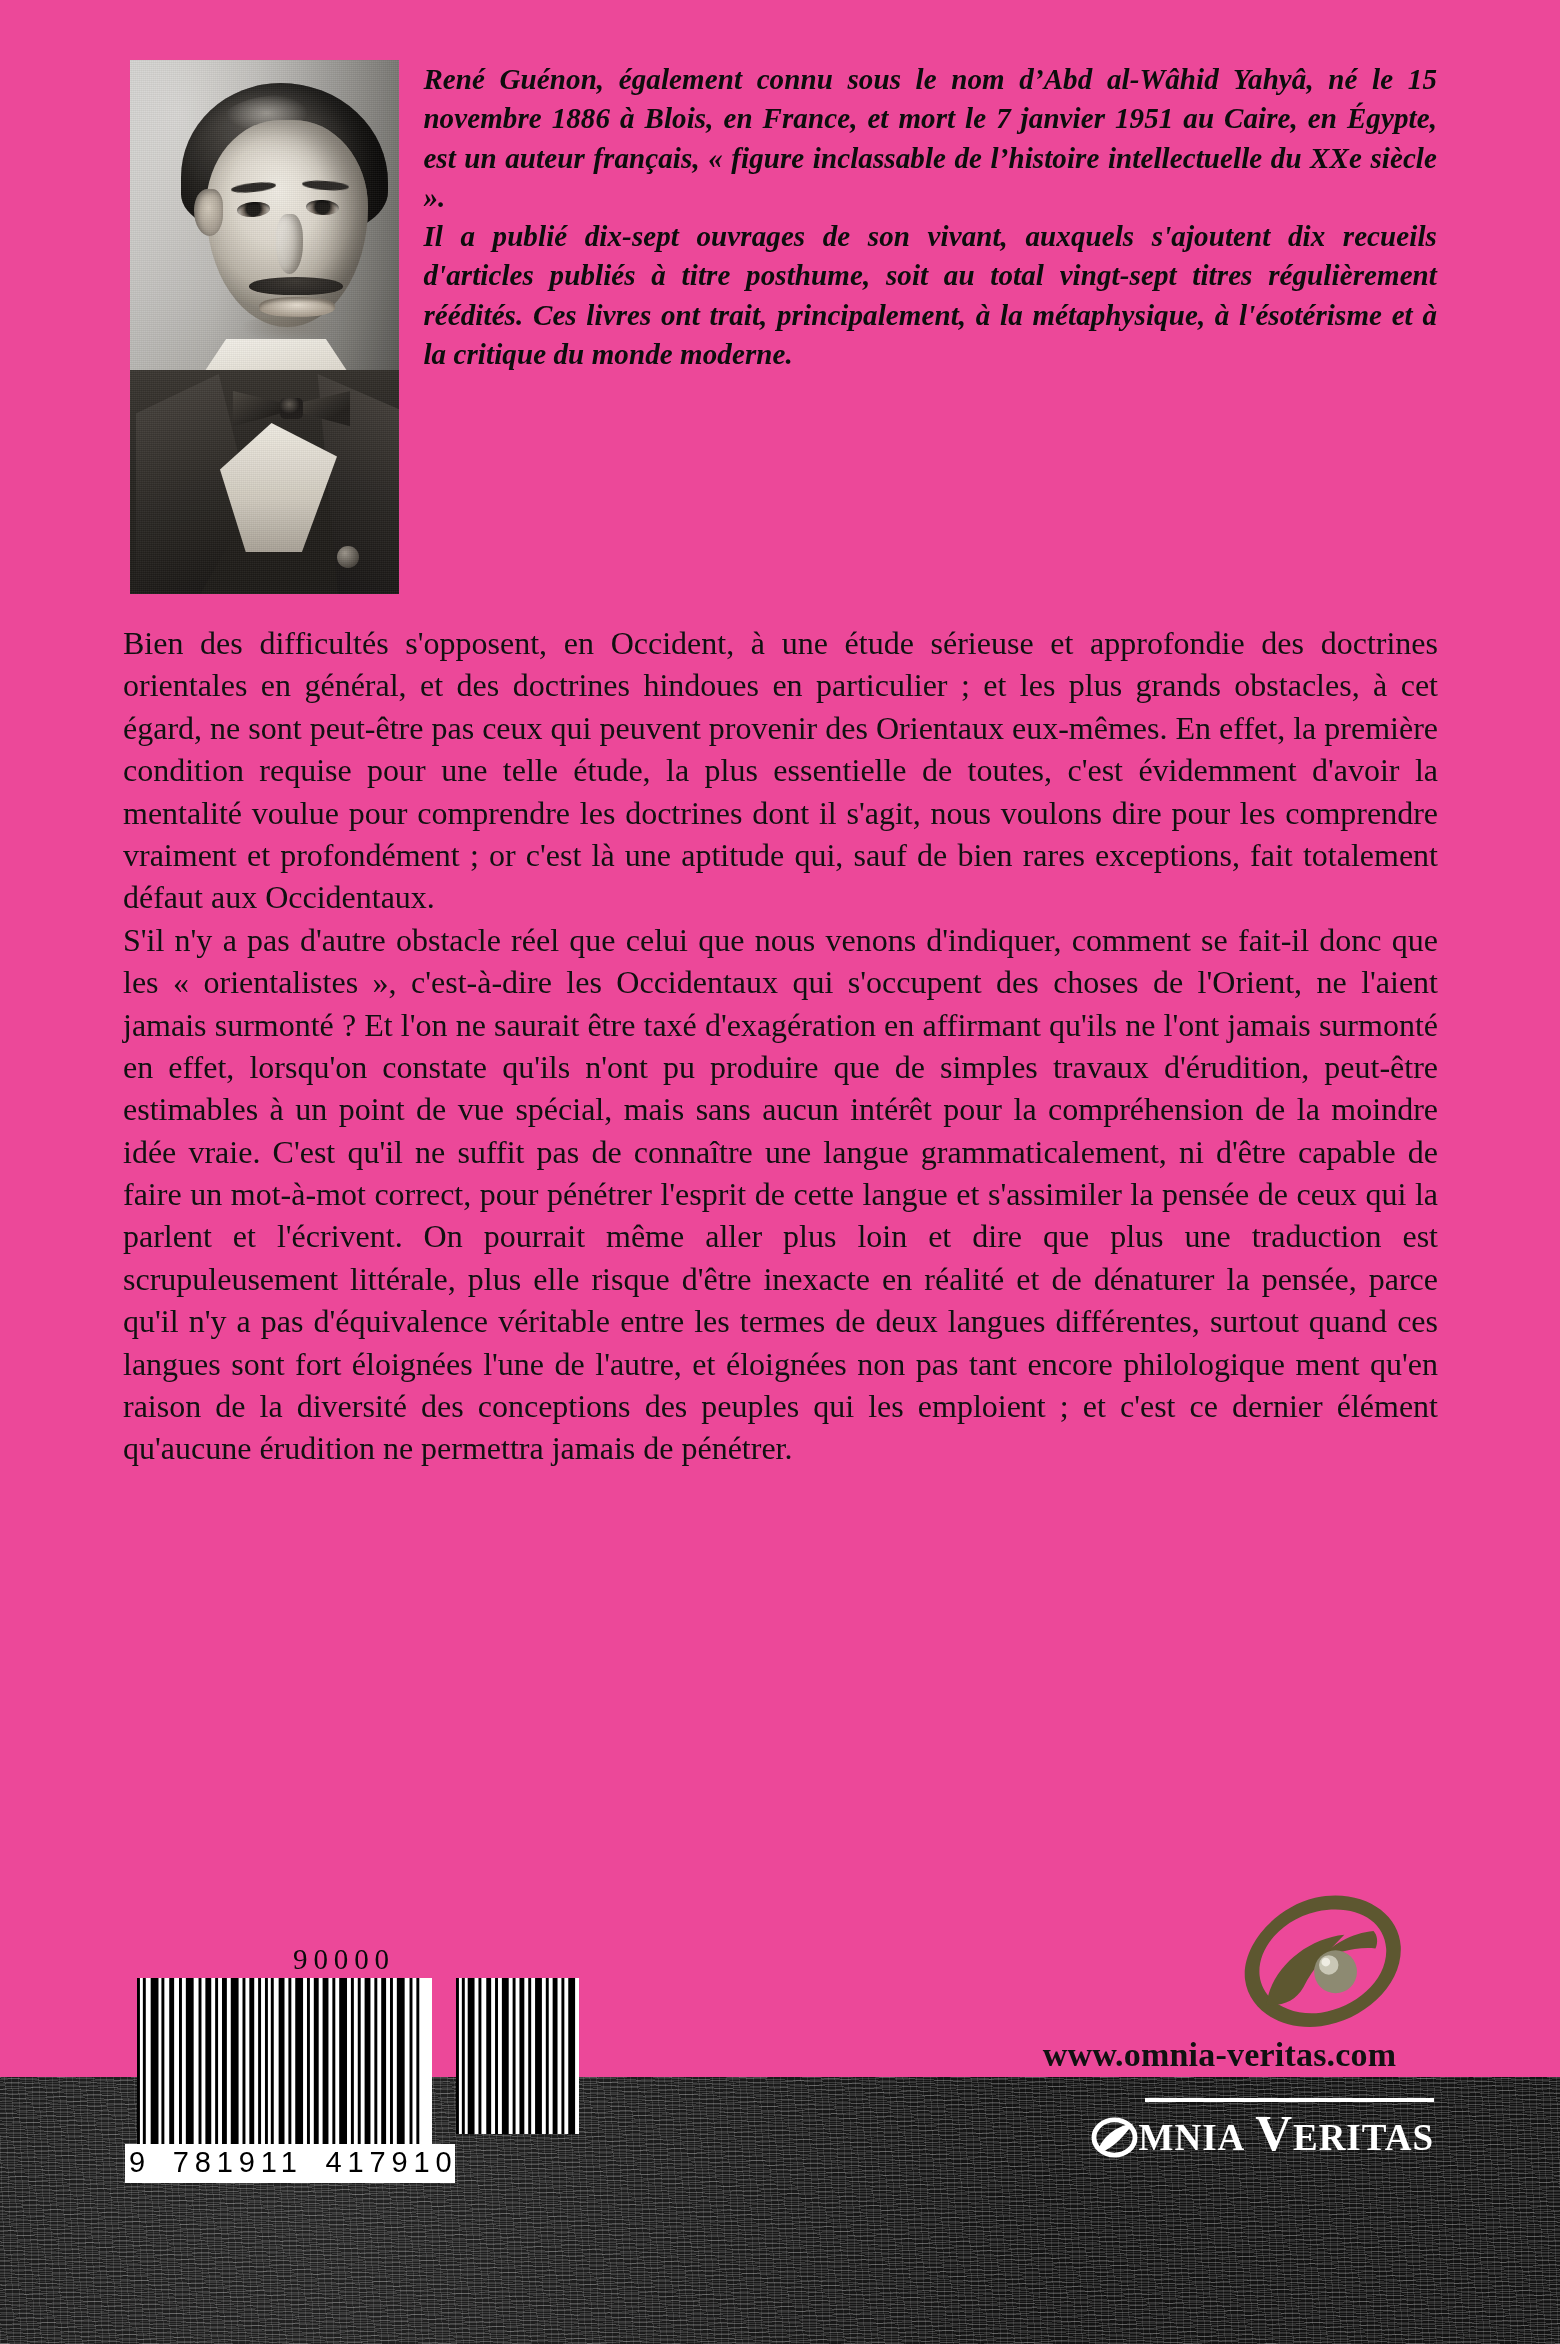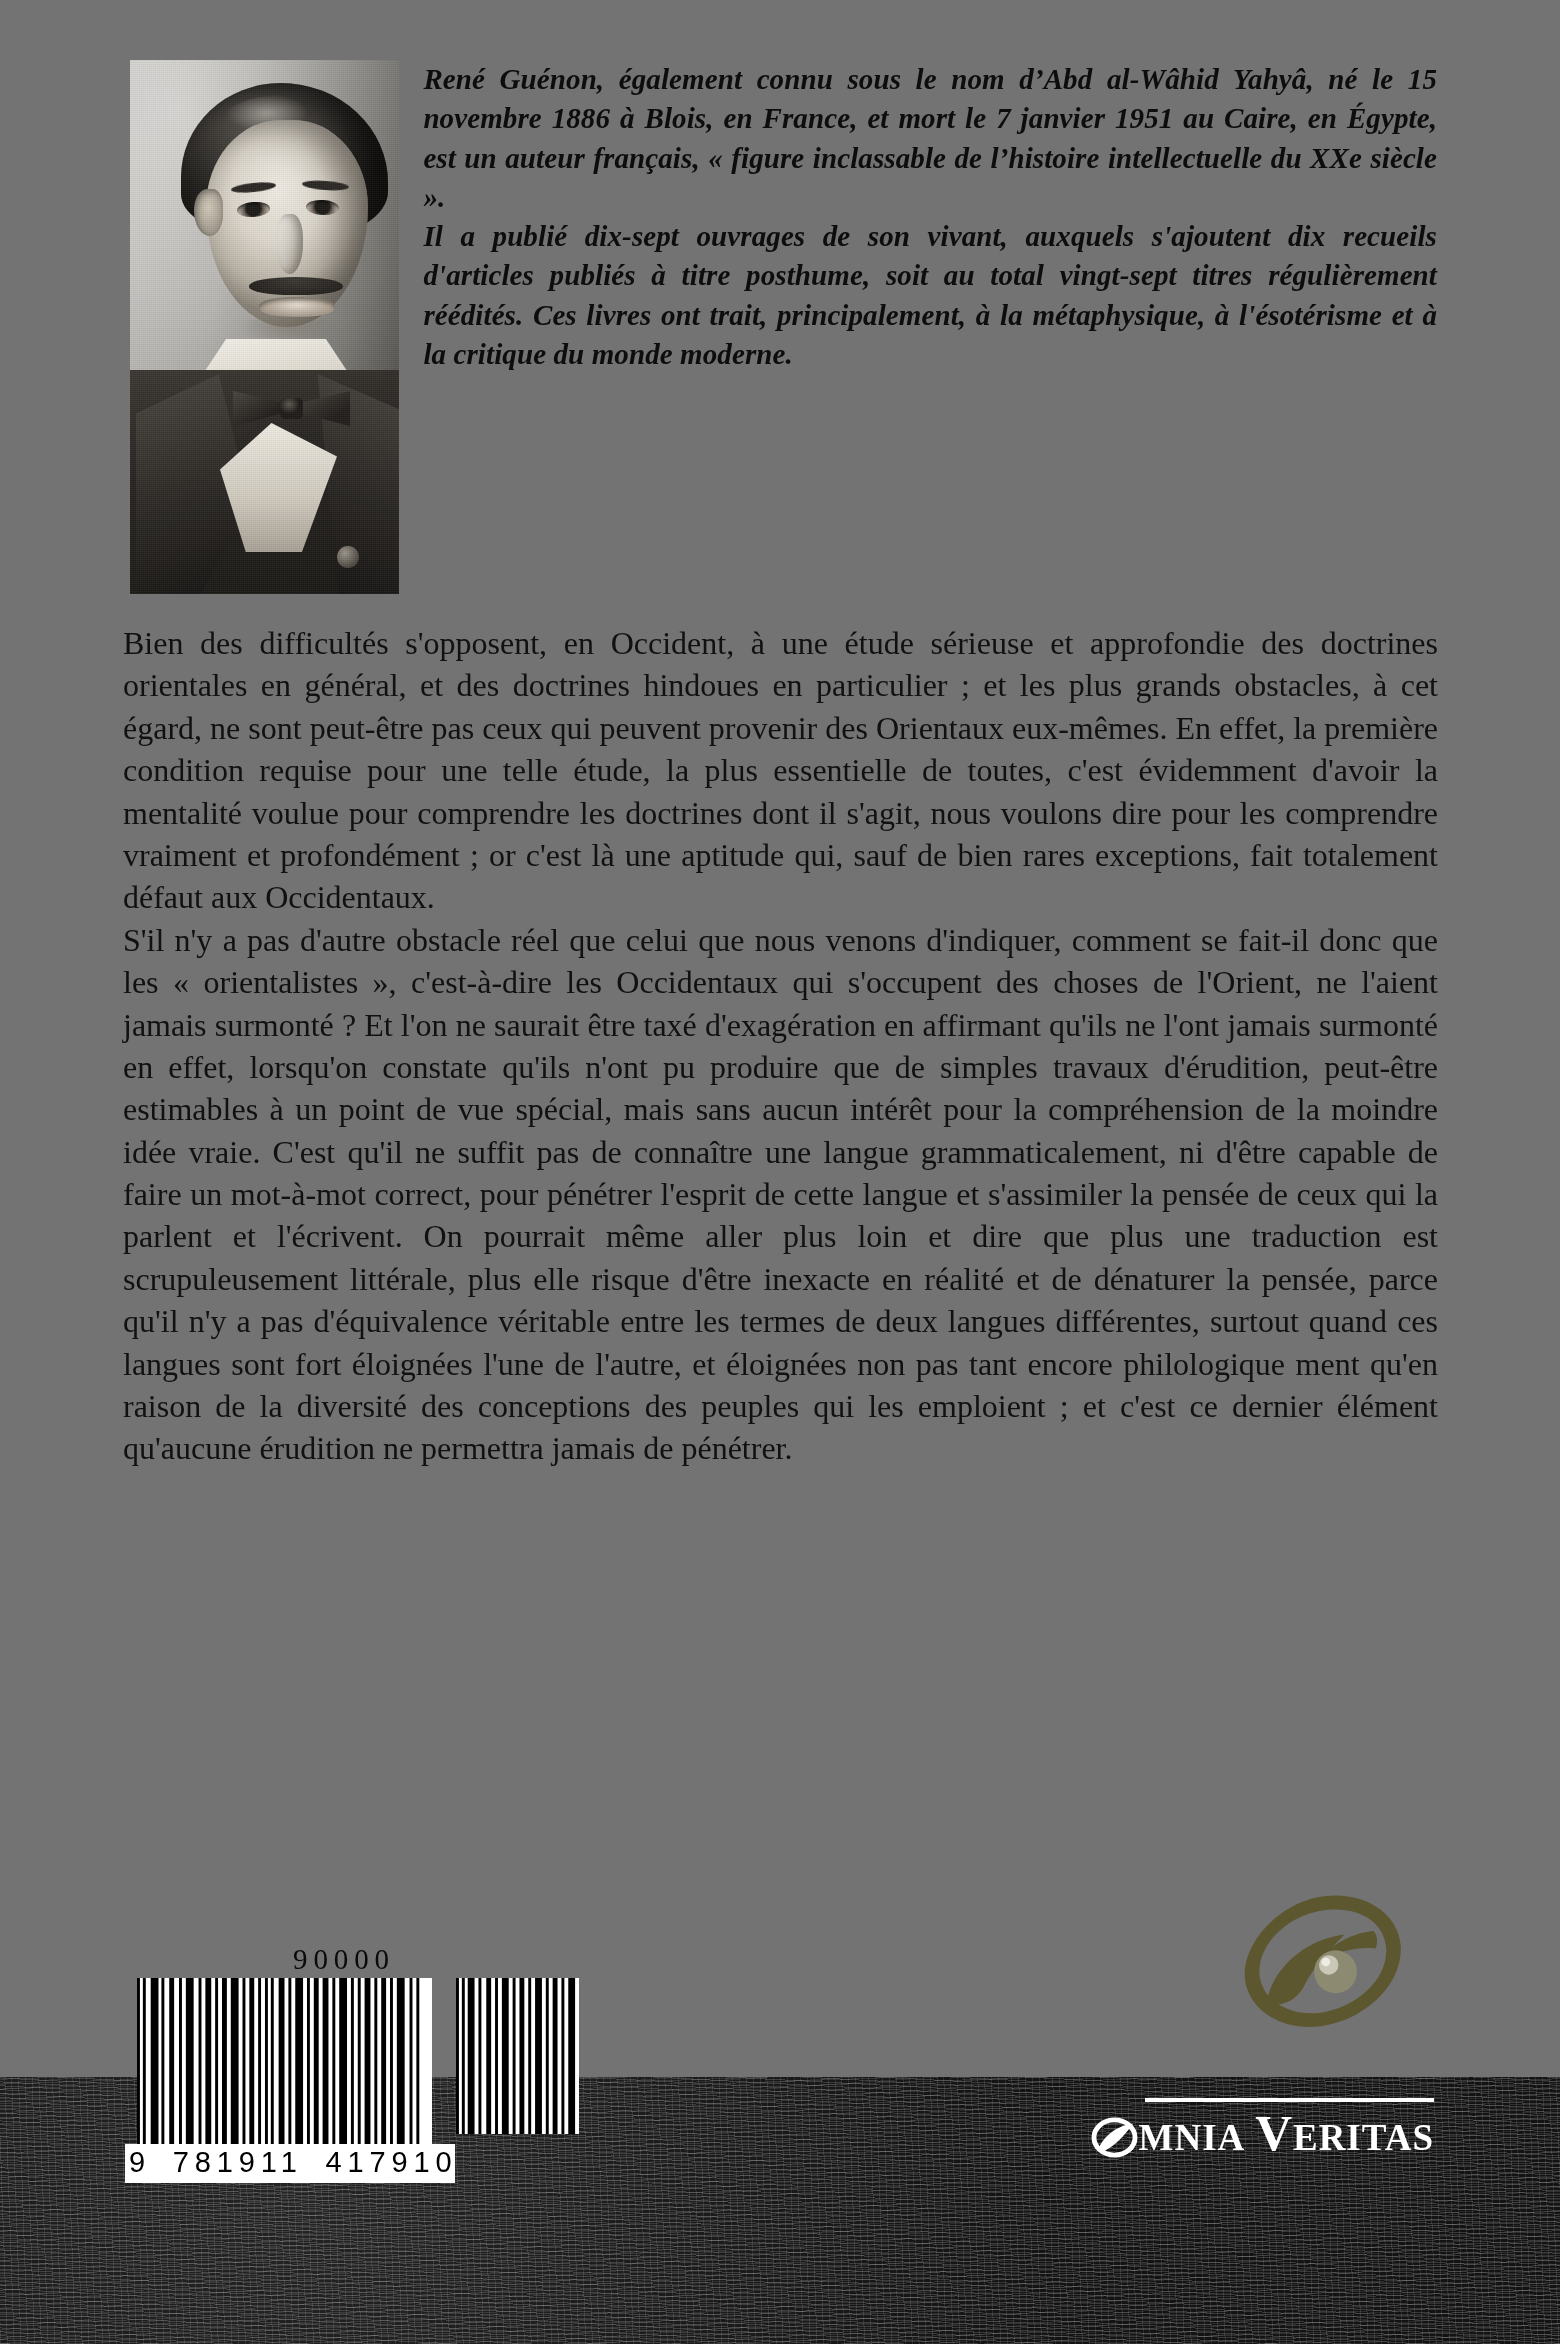--- a/index.html
+++ b/index.html
@@ -7,21 +7,21 @@
     padding: 0;
     background: #ffffff;
   }
   body {
     font-family: "Liberation Serif", serif;
   }
   .page {
     position: relative;
     width: 1560px;
     height: 2344px;
-    background: #737373;
+    background: #ec4899;
     overflow: hidden;
   }
 
   
   .bio-block {
     position: absolute;
     left: 130px;
     top: 60px;
     width: 1307px;
     height: 546px;
@@ -478,20 +478,21 @@
       <path d="M36 118 C40 82 76 50 116 46 C100 62 84 80 74 100 C66 114 52 120 36 118 Z" fill="#5d5730"></path>
 
       <path d="M146 42 C124 44 102 56 88 74 C106 64 128 58 148 60 C151 54 150 46 146 42 Z" fill="#5d5730"></path>
 
       <circle cx="107" cy="84" r="22" fill="#8d8a72"></circle>
       <circle cx="100" cy="77" r="10" fill="#c9c7b6"></circle>
       <circle cx="97" cy="74" r="4.5" fill="#eeece2"></circle>
     </svg>
   </div>
 
+  <div class="site-url">www.omnia-veritas.com</div>
 
   <div class="wordmark">
     <span class="word">
       <span class="leaf-o">
         <svg viewBox="0 0 50 44" width="49" height="43">
           <ellipse cx="25" cy="23" rx="21" ry="18" fill="none" stroke="#ffffff" stroke-width="5"></ellipse>
           <path d="M8 36 C14 20 30 10 44 9 C36 20 26 31 16 36 C13 37 10 37 8 36 Z" fill="#ffffff"></path>
         </svg>
       </span><span class="sc">MNIA</span><span class="cap" style="margin-left:9.8px">V</span><span class="sc">ERITAS</span>
     </span>

